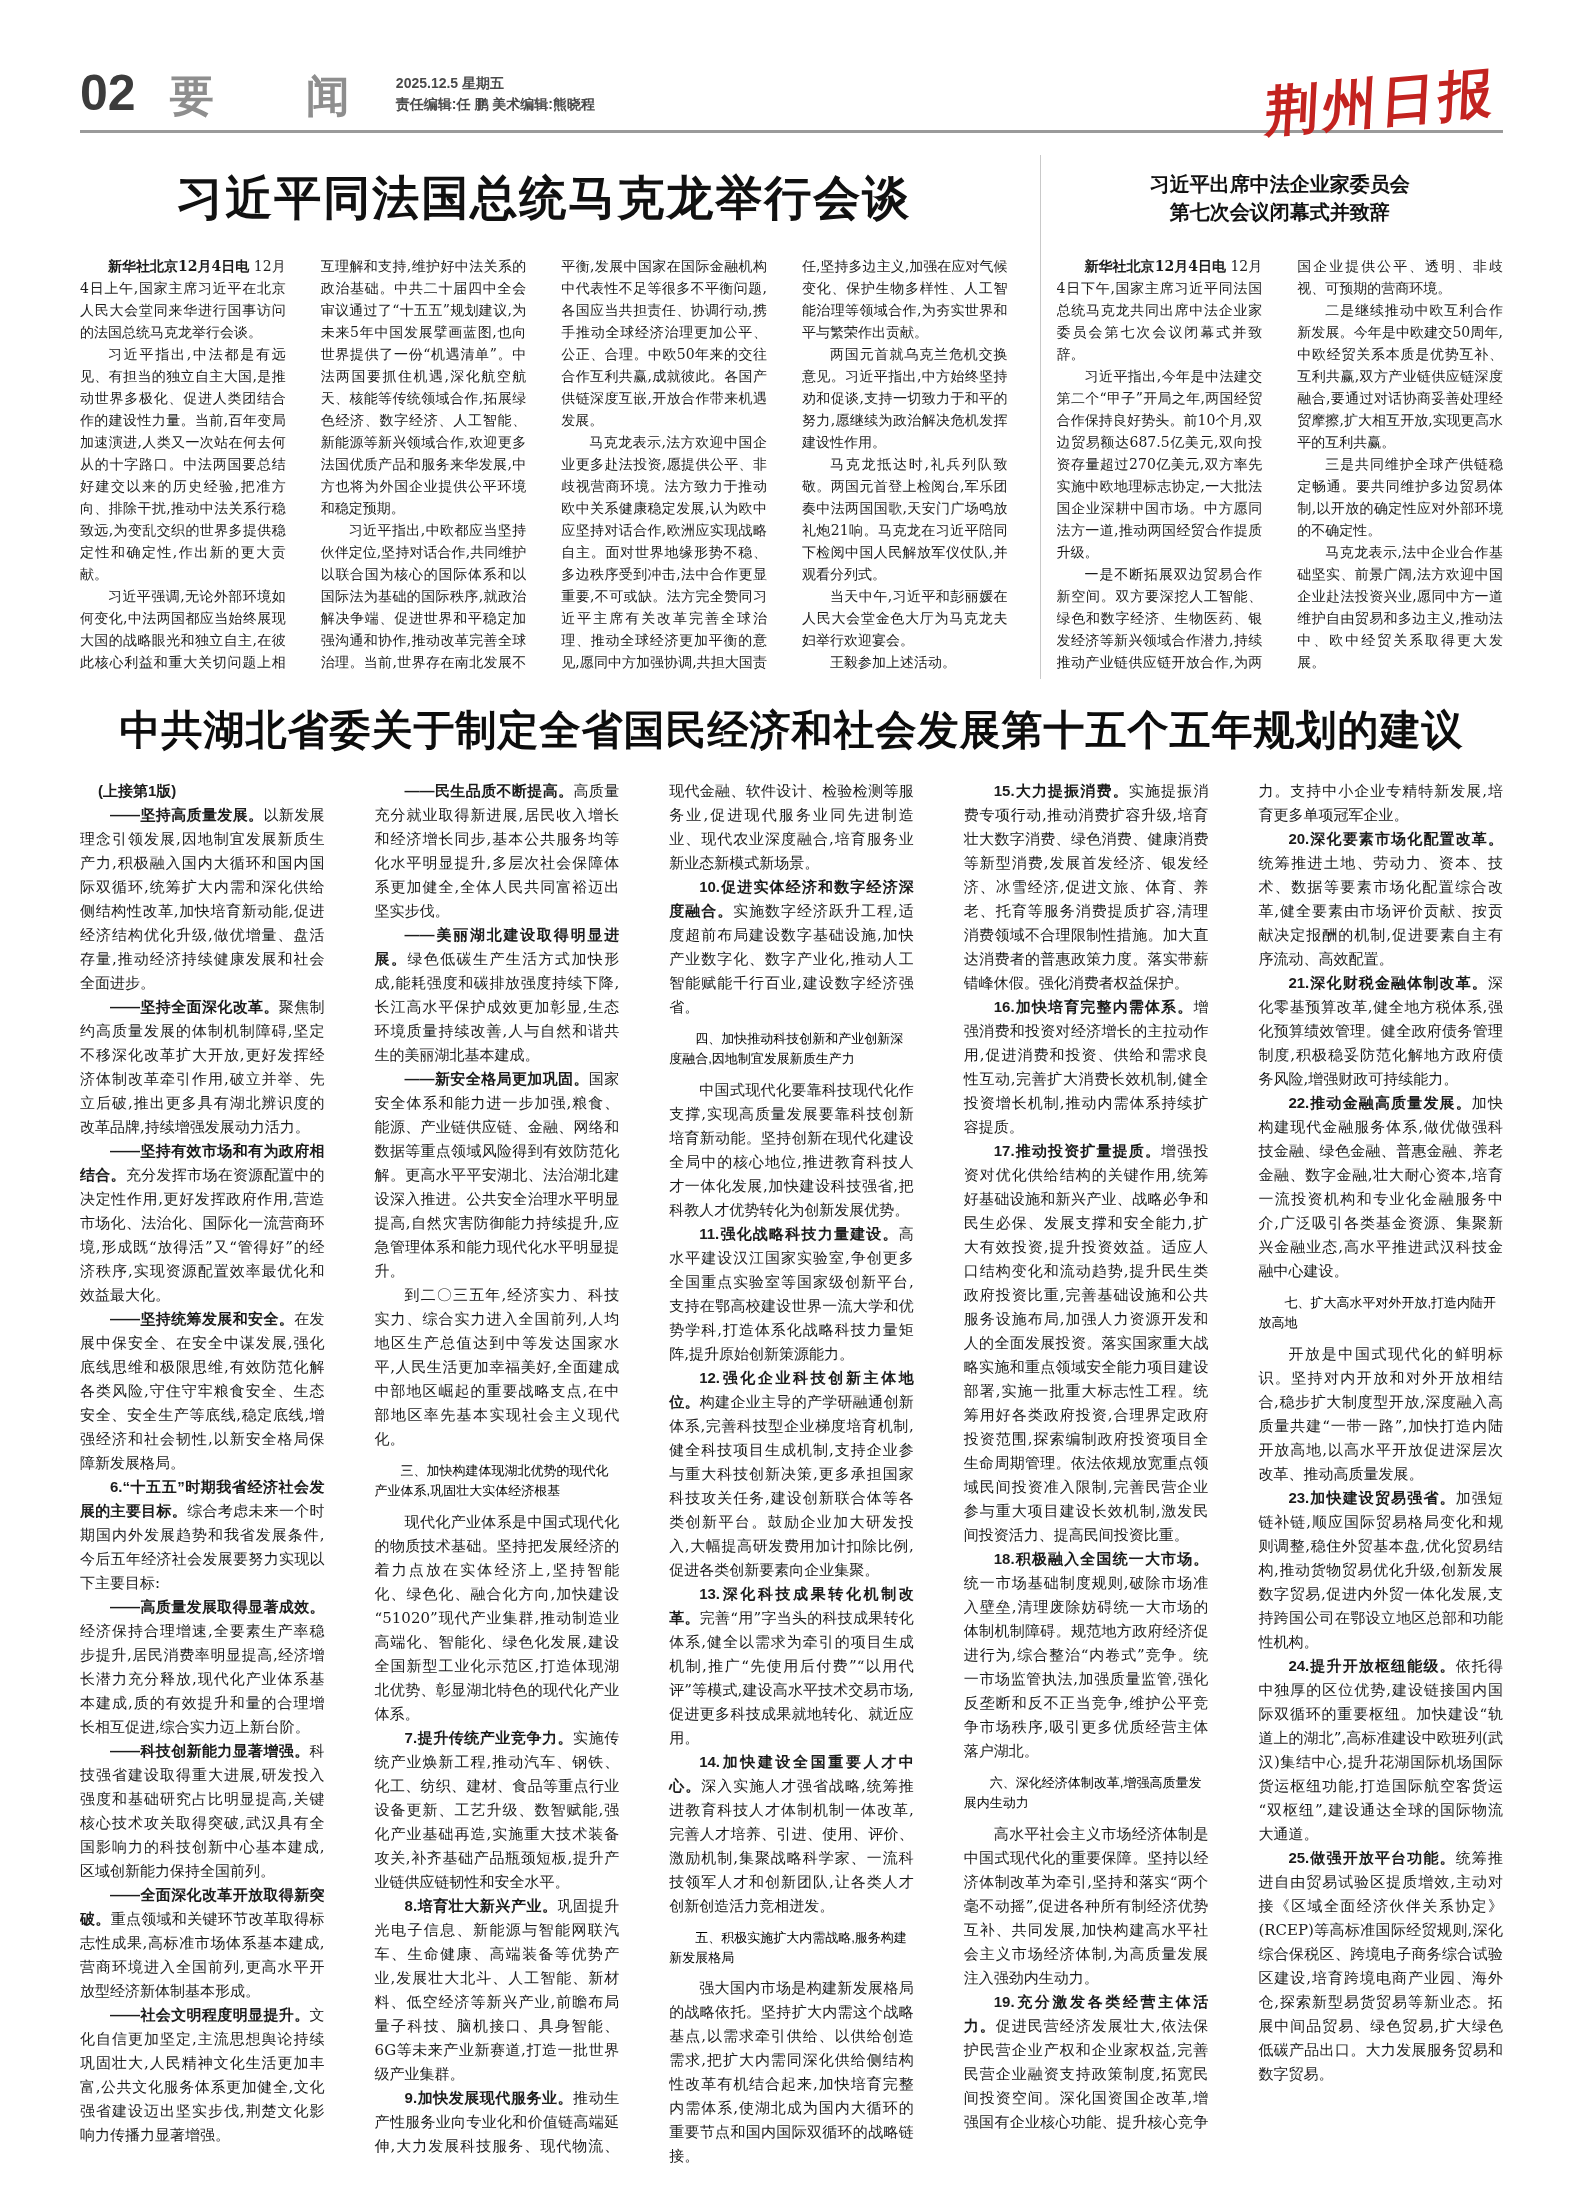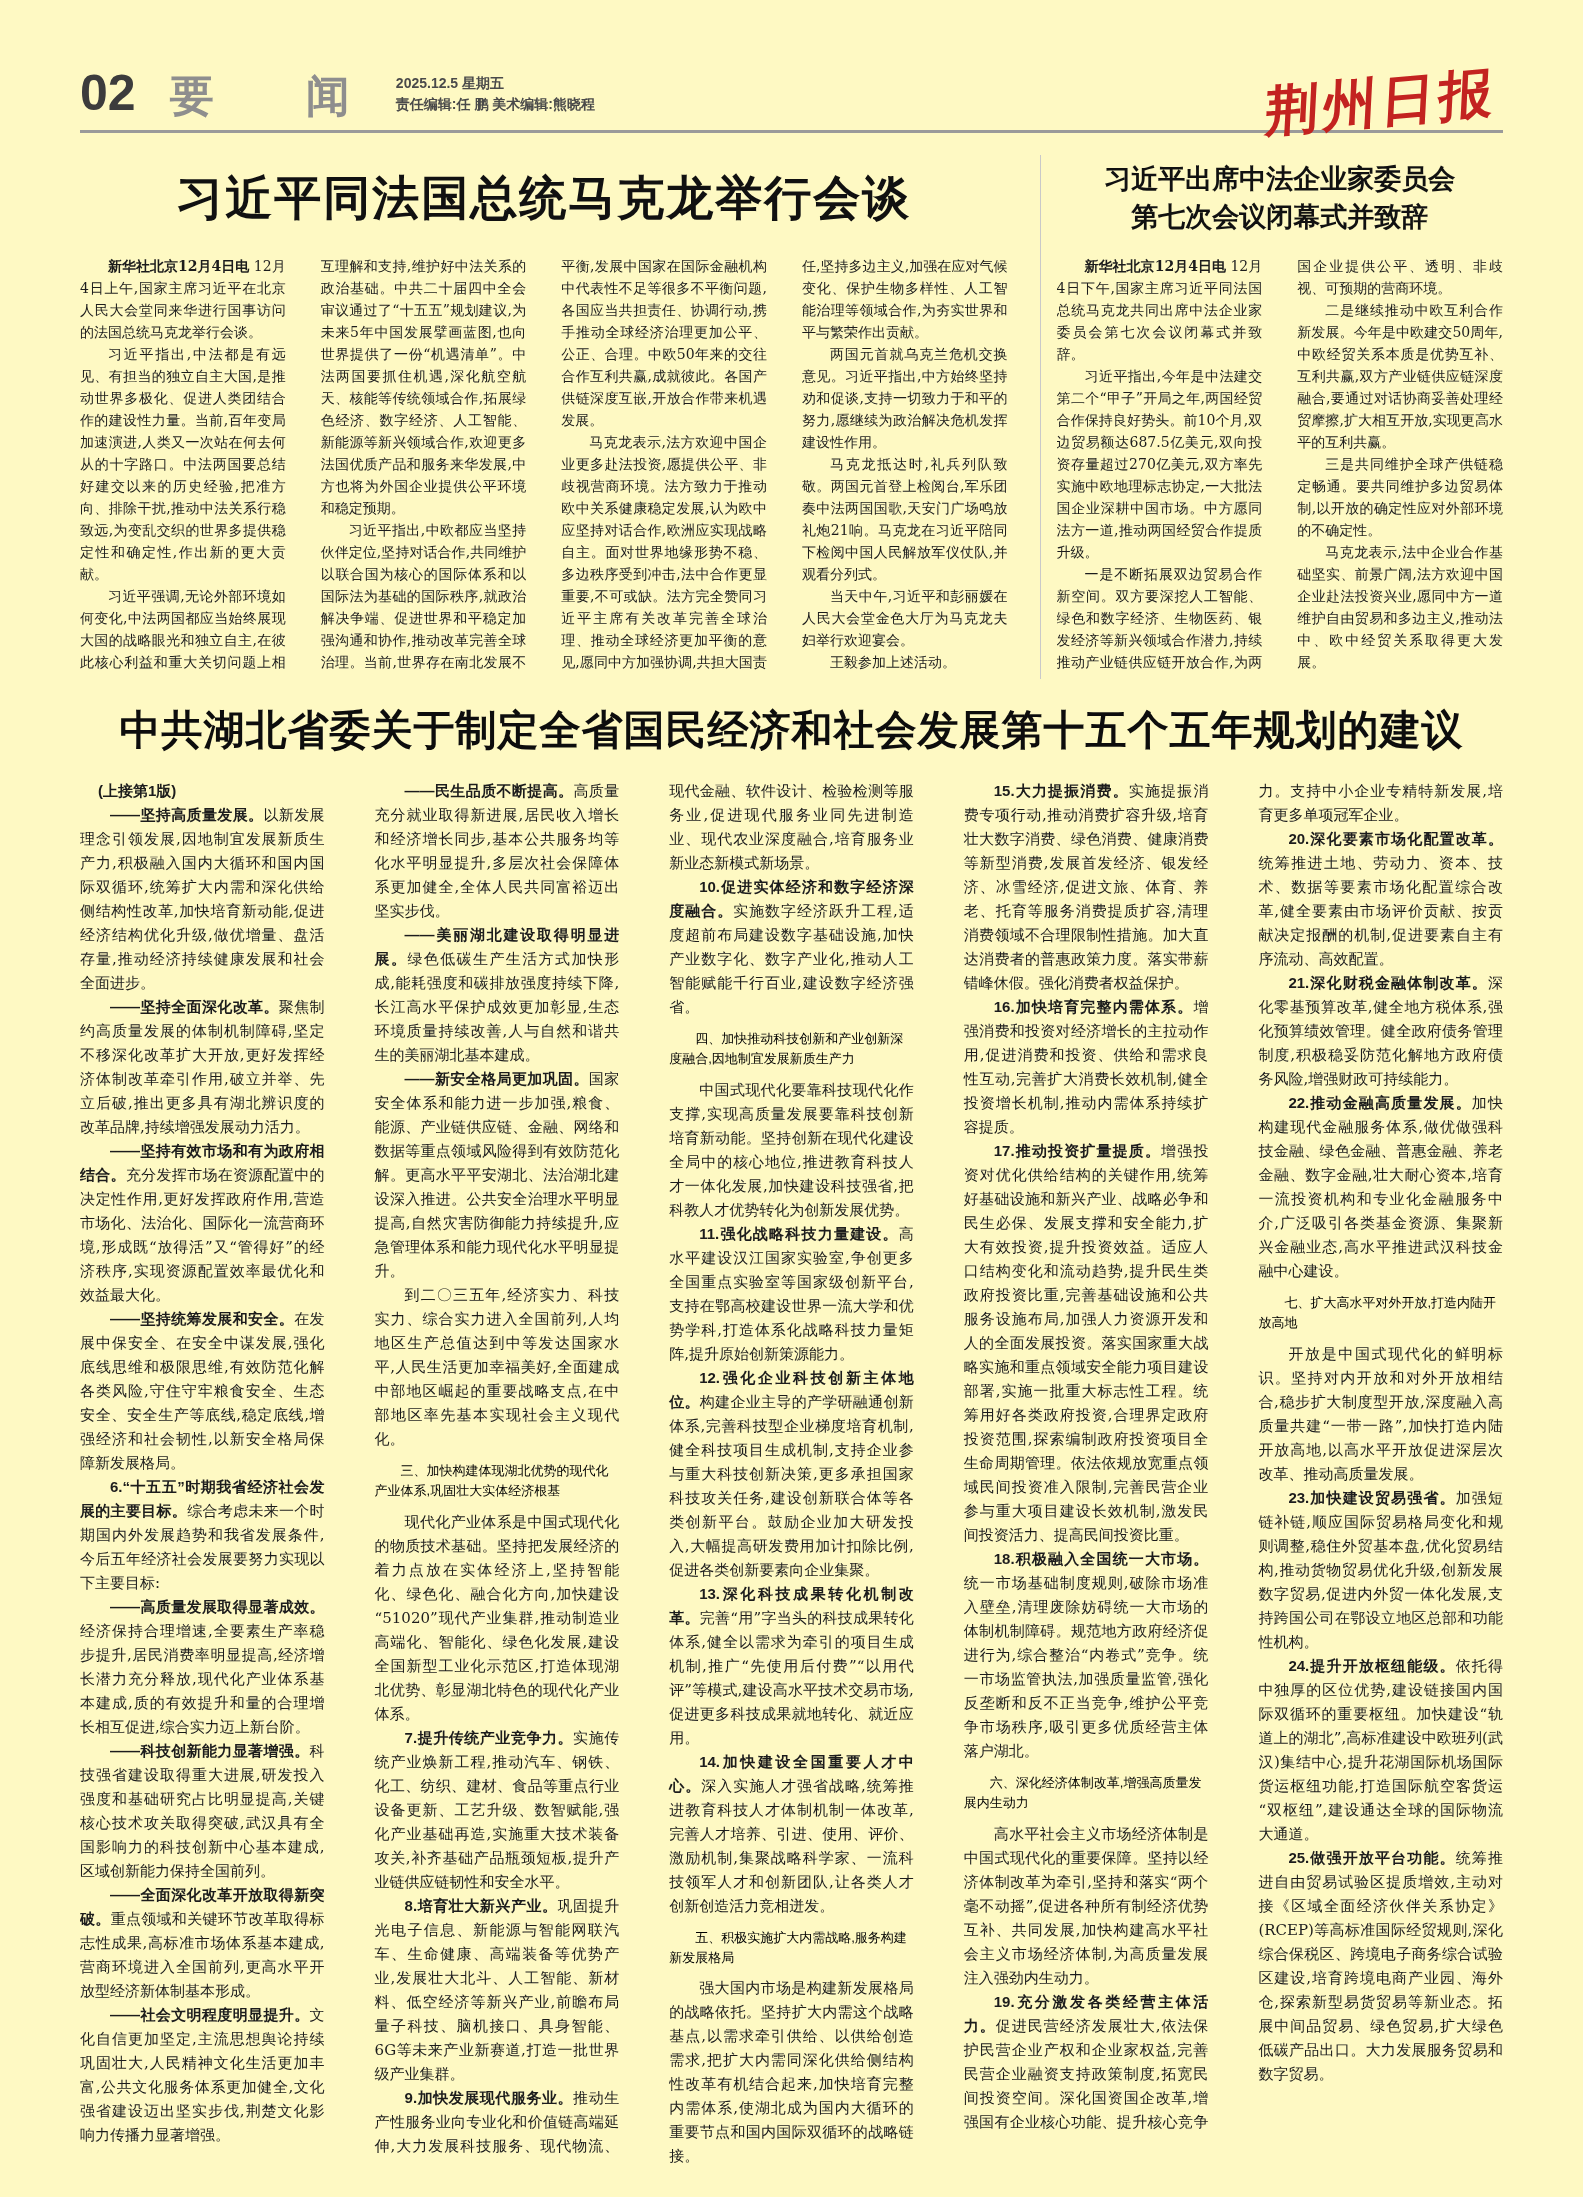--- a/index.html
+++ b/index.html
@@ -1,19 +1,19 @@
 <!DOCTYPE html>
 <html lang="zh"><head>
 <meta charset="utf-8">
 <style>
   html,body { margin:0; padding:0; }
   body { background:#e8e8e6; }
   .page {
     position:relative; width:1583px; height:2197px; margin:0 auto;
-    background:#fef9c3; color:#1c1c1c; overflow:hidden;
+    background:#ffffff; color:#1c1c1c; overflow:hidden;
     font-family:"DejaVu Serif", serif;
   }
   .inner { padding:0 80px; }
 
   
   .masthead-row { display:flex; align-items:flex-end; padding-top:48px; height:70px; }
   .pageno {
     font-family:"Liberation Sans", sans-serif; font-weight:700;
     font-size:50px; line-height:1; color:#3c3c3c;
   }
@@ -41,21 +41,21 @@
   .vdiv { width:1px; background:#c9c9c9; }
   .a2 { width:451px; margin-left:16px; }
   .a1 h1 {
     margin:0; height:86px; display:flex; align-items:center; justify-content:center;
     font-family:"Liberation Sans", sans-serif; font-weight:700;
     font-size:47px; letter-spacing:2px; color:#111; text-align:center;
   }
   .a2 h2 {
     margin:0; height:86px; display:flex; flex-direction:column; justify-content:center;
     font-family:"Liberation Sans", sans-serif; font-weight:700;
-    font-size:27px; line-height:1.42; color:#111; text-align:center;
+    font-size:20px; line-height:1.42; color:#111; text-align:center;
   }
   .cols { text-align:justify; column-fill:auto; overflow:hidden; }
   .cols4 { column-count:4; column-gap:35px; height:424px; font-size:14px; line-height:22px; margin-top:14px; }
   .cols2 { column-count:2; column-gap:35px; height:424px; font-size:14px; line-height:22px; margin-top:14px; }
 
   
   .banner {
     margin:26px 0 0; text-align:center;
     font-family:"Liberation Sans", sans-serif; font-weight:900;
     font-size:41px; line-height:1.25; letter-spacing:1px; color:#0d0d0d;

